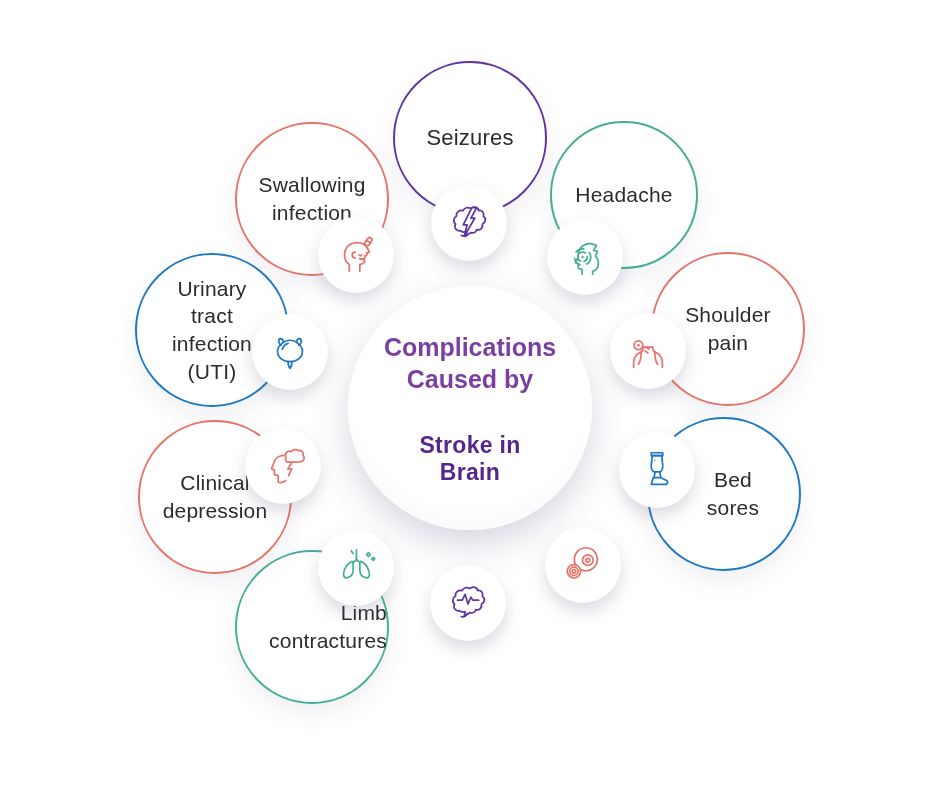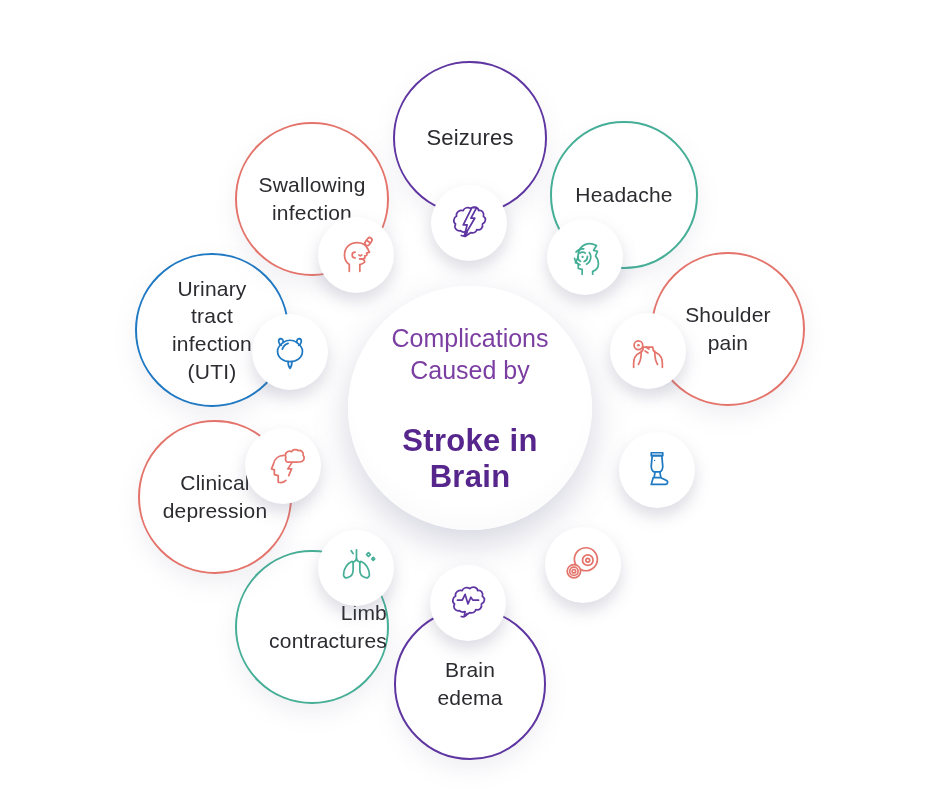--- a/index.html
+++ b/index.html
@@ -22,25 +22,25 @@
   }
   
   .center-circle{
     position:absolute;left:348px;top:286px;width:244px;height:244px;border-radius:50%;
     background:radial-gradient(circle at 50% 42%, #ffffff 62%, #f4f4f8 100%);
     box-shadow:0 14px 34px rgba(120,120,155,.30);
     display:flex;flex-direction:column;align-items:center;justify-content:center;
     text-align:center;z-index:2;
   }
   .center-title-light{
-    color:var(--c,#7b3fa2);font-size:25px;font-weight:400;line-height:1.28;
+    color:var(--c,#7b3fa2);font-size:25px;font-weight:700;line-height:1.28;
     max-width:200px;margin-bottom:2px;
   }
   .center-title-bold{
-    color:var(--c,#56268d);font-size:31px;font-weight:800;line-height:1.15;
+    color:var(--c,#56268d);font-size:23px;font-weight:800;line-height:1.15;
     max-width:160px;letter-spacing:.3px;margin-top:35px;
   }
   
   .icon-badge{
     position:absolute;width:76px;height:76px;border-radius:50%;background:#fff;
     box-shadow:0 8px 16px rgba(110,110,145,.25);
     display:flex;align-items:center;justify-content:center;z-index:3;
     color:var(--c,#555);
   }
   .icon-badge svg{
@@ -58,25 +58,25 @@
   </div>
 
   <div class="bubble" style="left: 550px; top: 121px; width: 148px; height: 148px; --c: #45ae96;">
     <span class="lbl">Headache</span>
   </div>
 
   <div class="bubble" style="left: 651px; top: 252px; width: 154px; height: 154px; --c: #e4746b;">
     <span class="lbl" style="max-width:100px">Shoulder pain</span>
   </div>
 
-
-
-  <div class="bubble" style="left: 394px; top: 608px; width: 152px; height: 152px; --c: #5e35a1;">
-    <span class="lbl" style="max-width:85px">Brain edema</span>
-  </div>
+  <div class="bubble" style="left: 647px; top: 417px; width: 154px; height: 154px; --c: #1e78c2;">
+    <span class="lbl" style="max-width:60px;margin-left:18px">Bed sores</span>
+  </div>
+
+
 
   <div class="bubble" style="left: 235px; top: 550px; width: 154px; height: 154px; text-align: right; --c: #45ae96;">
     <span class="lbl">Limb contractures</span>
   </div>
 
   <div class="bubble" style="left: 135px; top: 253px; width: 154px; height: 154px; --c: #1e78c2;">
     <span class="lbl" style="max-width:88px">Urinary tract infection (UTI)</span>
   </div>
 
   <div class="bubble" style="left: 138px; top: 420px; width: 154px; height: 154px; --c: #e4746b;">

